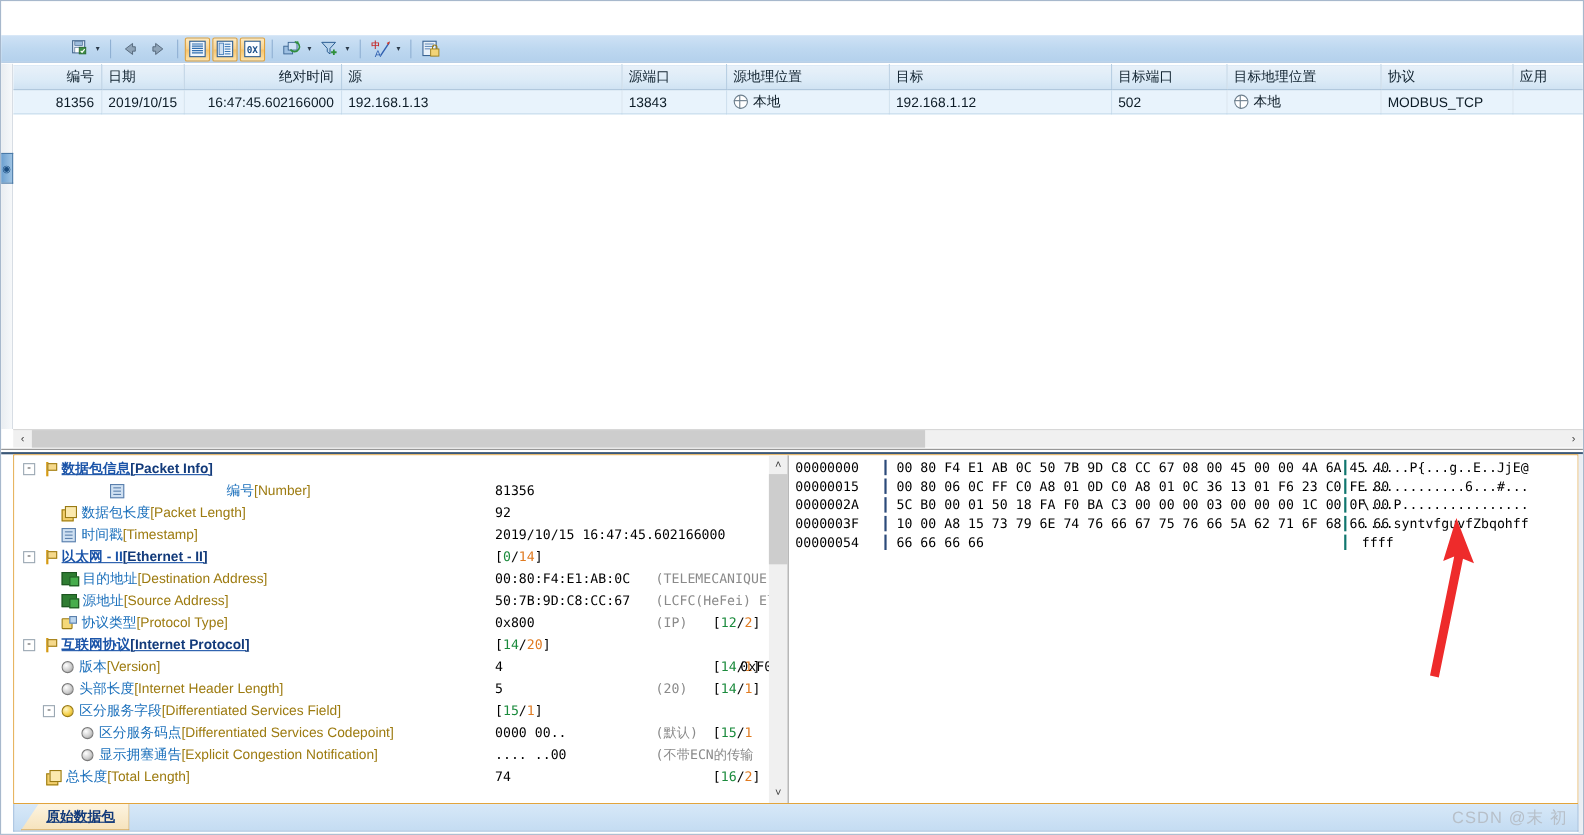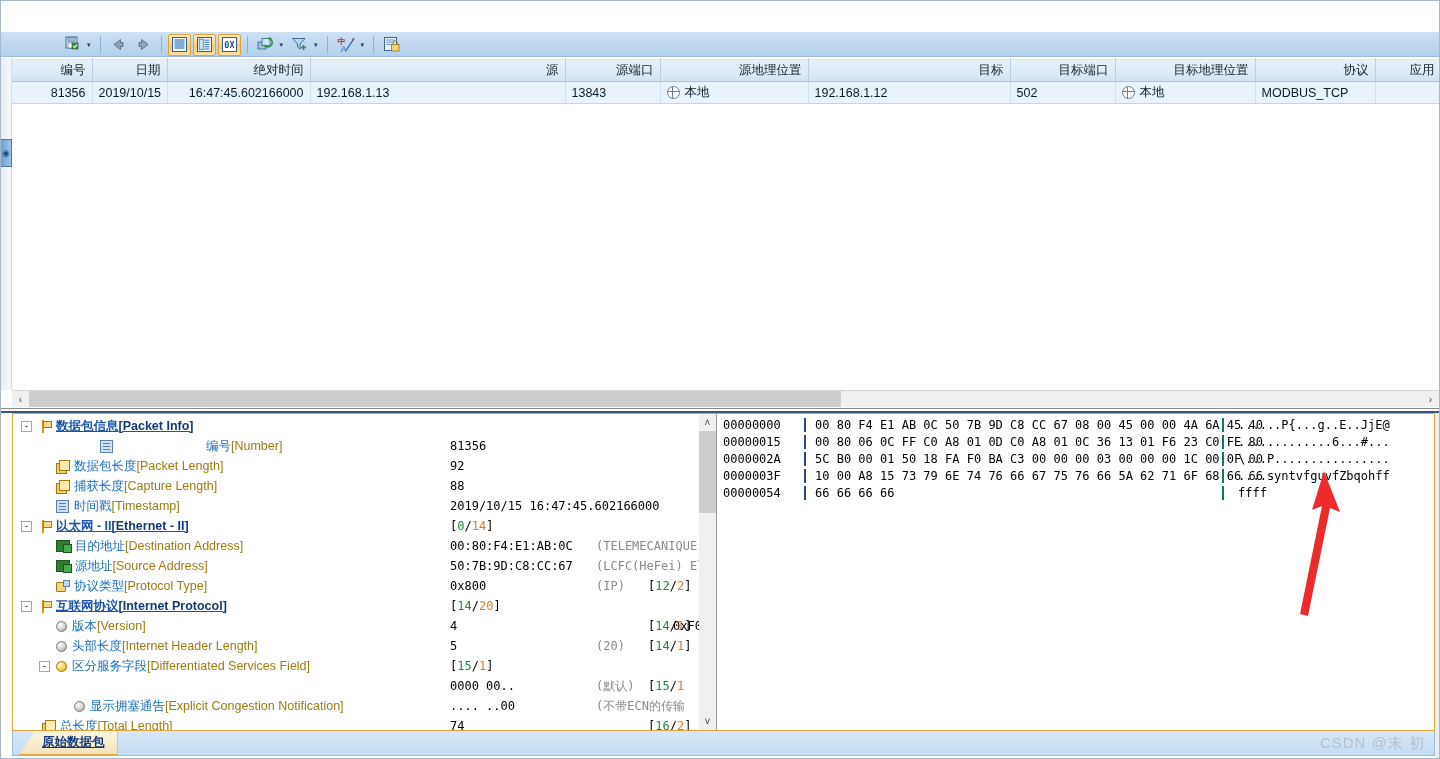--- a/index.html
+++ b/index.html
@@ -99,21 +99,21 @@
   }
   table.grid th {
     background: linear-gradient(to bottom, #e9f1f9 0%, #dcebf7 60%, #cfe2f2 100%);
     border-right: 1px solid #b8cfe3;
     border-bottom: 1px solid #a9c3da;
     border-top: 1px solid #ffffff;
     font-weight: normal;
     color: #10222f;
     height: 23px;
     padding: 0 6px;
-    text-align: right;
+    text-align: left;
     white-space: nowrap; overflow: hidden;
   }
   table.grid th.right { text-align: right; }
   table.grid td {
     border-right: 1px solid #cfe0ee;
     border-bottom: 1px solid #bcd6ea;
     height: 22px;
     padding: 0 6px;
     color: #0c1b26;
     white-space: nowrap; overflow: hidden;
@@ -550,29 +550,20 @@
               <span style="display:inline-block;width:17px"></span>
               <span class="icon-stack"></span>
               <span style="display:inline-block;width:5px"></span>
               <span class="node-text"><span class="cn">数据包长度</span>[Packet Length]</span>
             </div>
             <div class="tval">92</div>
           </div>
           <div class="trow">
             <div class="tlabel" style="left: 26px;">
               <span style="display:inline-block;width:17px"></span>
-              <span class="icon-stack"></span>
-              <span style="display:inline-block;width:5px"></span>
-              <span class="node-text"><span class="cn">捕获长度</span>[Capture Length]</span>
-            </div>
-            <div class="tval">88</div>
-          </div>
-          <div class="trow">
-            <div class="tlabel" style="left: 26px;">
-              <span style="display:inline-block;width:17px"></span>
               <span class="icon-doc"></span>
               <span style="display:inline-block;width:5px"></span>
               <span class="node-text"><span class="cn">时间戳</span>[Timestamp]</span>
             </div>
             <div class="tval">2019/10/15 16:47:45.602166000</div>
           </div>
           <div class="trow">
             <div class="tlabel" style="left: 8px;">
               <span class="twist">-</span>
               <span style="display:inline-block;width:6px"></span>
@@ -661,20 +652,26 @@
               <span style="display:inline-block;width:6px"></span>
               <span class="icon-ball yellow"></span>
               <span style="display:inline-block;width:5px"></span>
               <span class="node-text"><span class="cn">区分服务字段</span>[Differentiated Services Field]</span>
             </div>
             <div class="tval3" style="left: 437px;">
               <span class="bk"><span class="b">[</span><span class="g">15</span><span class="b">/</span><span class="o">1</span><span class="b">]</span></span>
             </div>
           </div>
           <div class="trow">
+            <div class="tlabel" style="left: 44px;">
+              <span style="display:inline-block;width:17px"></span>
+              <span class="icon-ball"></span>
+              <span style="display:inline-block;width:5px"></span>
+              <span class="node-text"><span class="cn">区分服务码点</span>[Differentiated Services Codepoint]</span>
+            </div>
             <div class="tval">0000 00..</div>
             <div class="tval2">(默认)</div>
             <div class="tval3" style="left: 635px; justify-content: center;">
               <span class="bk"><span class="b">[</span><span class="g">15</span><span class="b">/</span><span class="o">1</span><span class="b"></span></span>
             </div>
           </div>
           <div class="trow">
             <div class="tlabel" style="left: 44px;">
               <span style="display:inline-block;width:17px"></span>
               <span class="icon-ball"></span>

